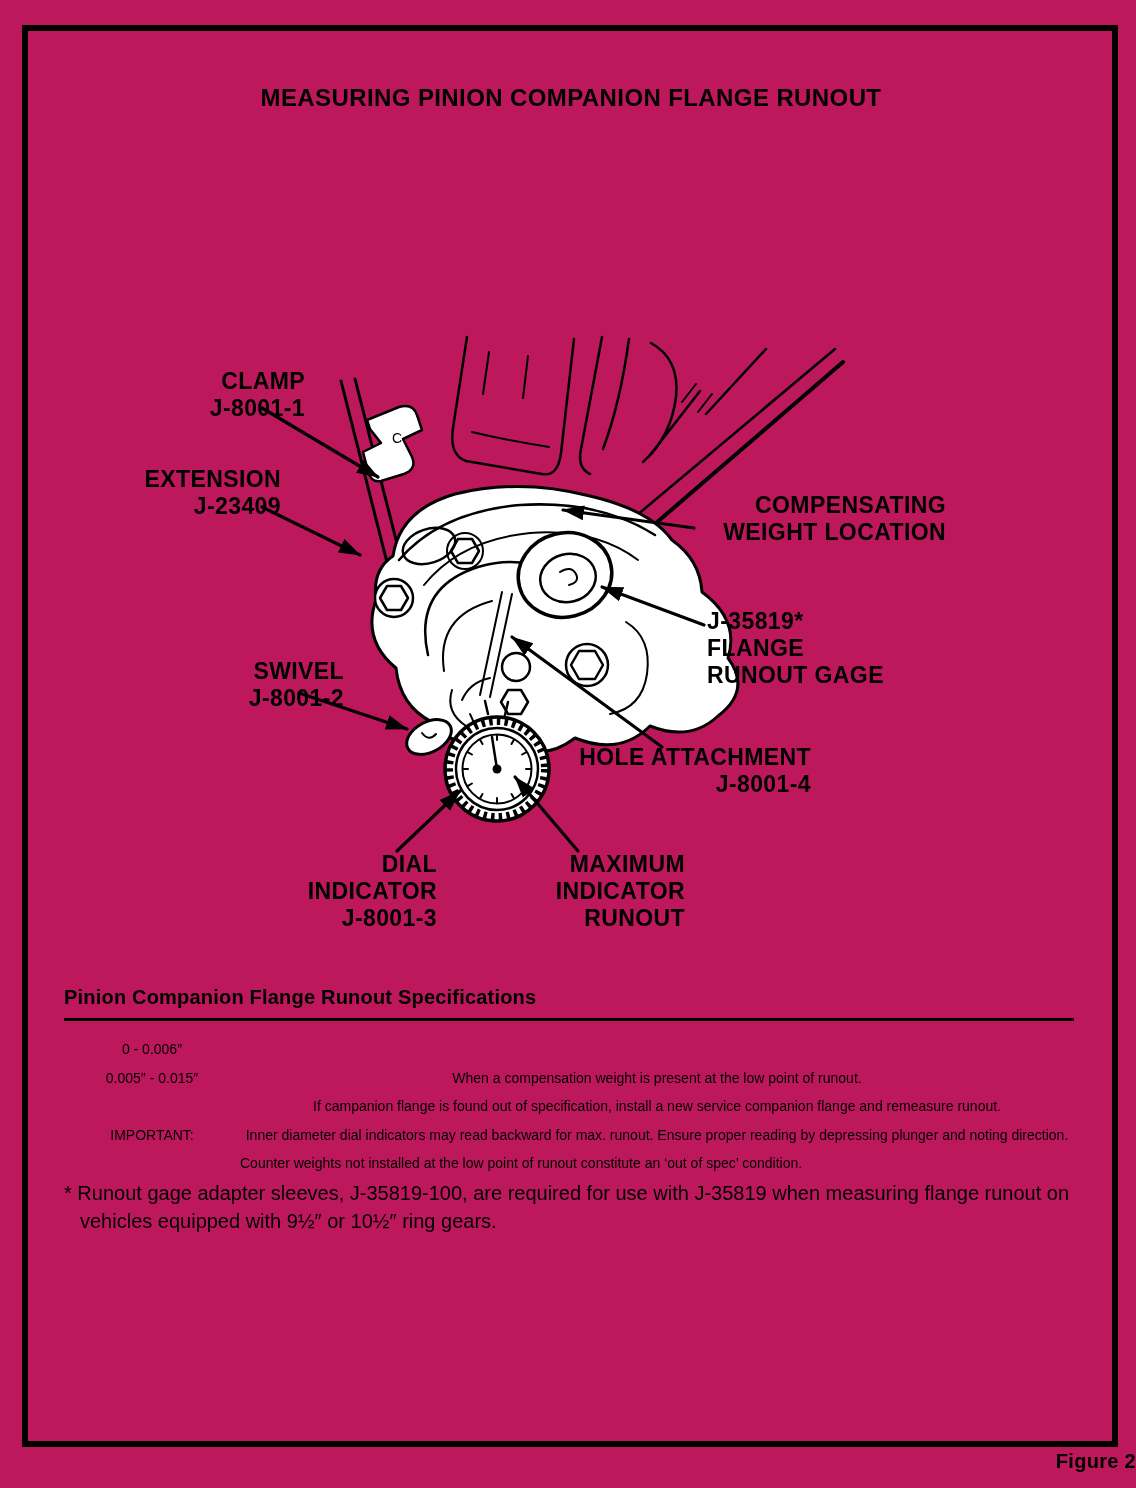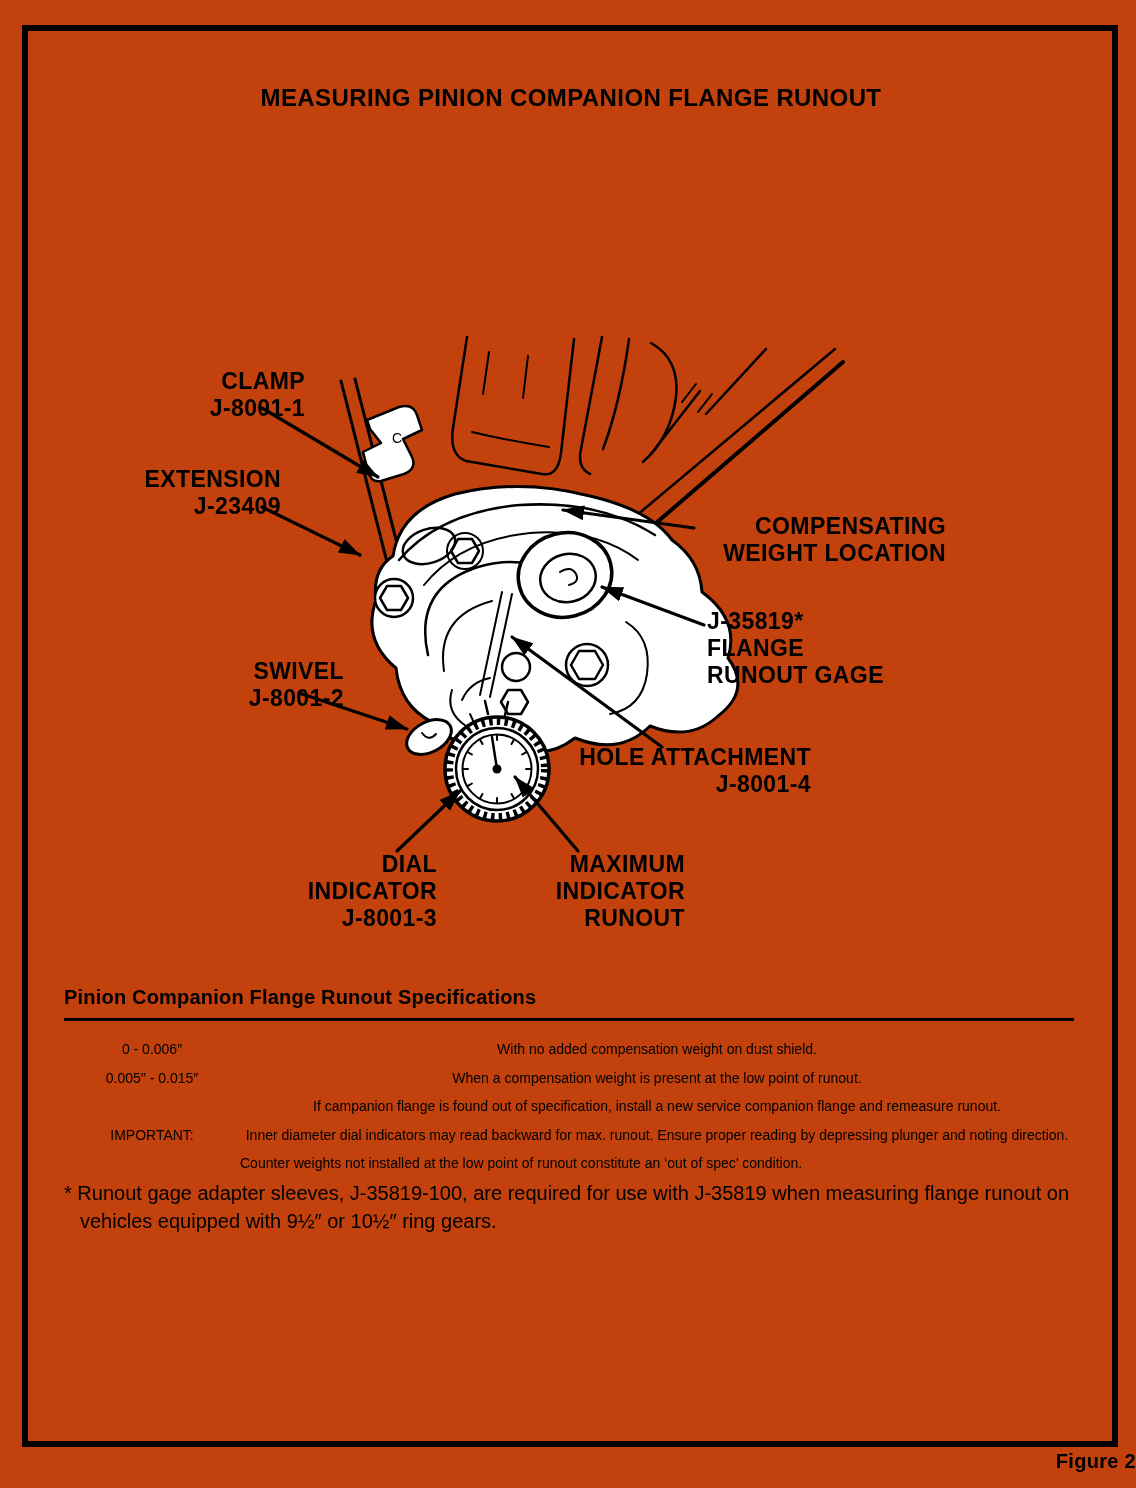--- a/index.html
+++ b/index.html
@@ -1,37 +1,37 @@
 <!DOCTYPE html>
 <html><head>
 <meta charset="utf-8">
 <style>
   html,body{margin:0;padding:0;background:#e8e8e8;}
   .page{
-    position:relative;width:1136px;height:1488px;background:#c2410c;
+    position:relative;width:1136px;height:1488px;background:#be185d;
     font-family:"Liberation Sans", sans-serif;color:#000;overflow:hidden;
     margin:0 auto;
   }
   .frame{
     position:absolute;left:22px;top:25px;width:1096px;height:1422px;
     border:6px solid #000;box-sizing:border-box;
   }
   .title{
     position:absolute;left:26px;top:84px;width:1090px;text-align:center;
     font-size:24px;font-weight:bold;letter-spacing:.4px;
   }
   .diagram-svg{position:absolute;left:0;top:0;width:1136px;height:1488px;}
   .dlabel{
     position:absolute;font-size:23px;font-weight:bold;line-height:27px;
     text-align:right;letter-spacing:.4px;white-space:nowrap;
   }
   .dlabel span{display:block;}
   .l-clamp{left:105px;top:368px;width:200px;}
   .l-extension{left:81px;top:466px;width:200px;}
-  .l-comp{left:656px;top:513px;width:290px;}
+  .l-comp{left:656px;top:492px;width:290px;}
   .l-gage{left:707px;top:608px;width:230px;text-align:left;}
   .l-swivel{left:144px;top:658px;width:200px;}
   .l-hole{left:531px;top:744px;width:280px;}
   .l-dial{left:237px;top:851px;width:200px;}
   .l-max{left:485px;top:851px;width:200px;}
   .specs{position:absolute;left:64px;top:986px;width:1010px;}
   .spec-heading{font-size:20px;font-weight:bold;letter-spacing:.2px;}
   .spec-rule{height:3px;background:#000;margin-top:9px;}
   .spec-table{margin-top:14px;}
   .spec-row{display:flex;font-size:14px;line-height:28.5px;text-align:center;}
@@ -178,21 +178,20 @@
     <span>INDICATOR</span>
     <span>RUNOUT</span>
   </div>
 
   <div class="specs">
     <div class="spec-heading">Pinion Companion Flange Runout Specifications</div>
     <div class="spec-rule"></div>
     <div class="spec-table">
       <div class="spec-row">
         <div class="row-label">0 - 0.006″</div>
-        <div class="row-text">With no added compensation weight on dust shield.</div>
       </div>
       <div class="spec-row">
         <div class="row-label">0.005″ - 0.015″</div>
         <div class="row-text">When a compensation weight is present at the low point of runout.</div>
       </div>
       <div class="spec-row">
         <div class="row-label"></div>
         <div class="row-text">If campanion flange is found out of specification, install a new service companion flange and remeasure runout.</div>
       </div>
       <div class="spec-row">

